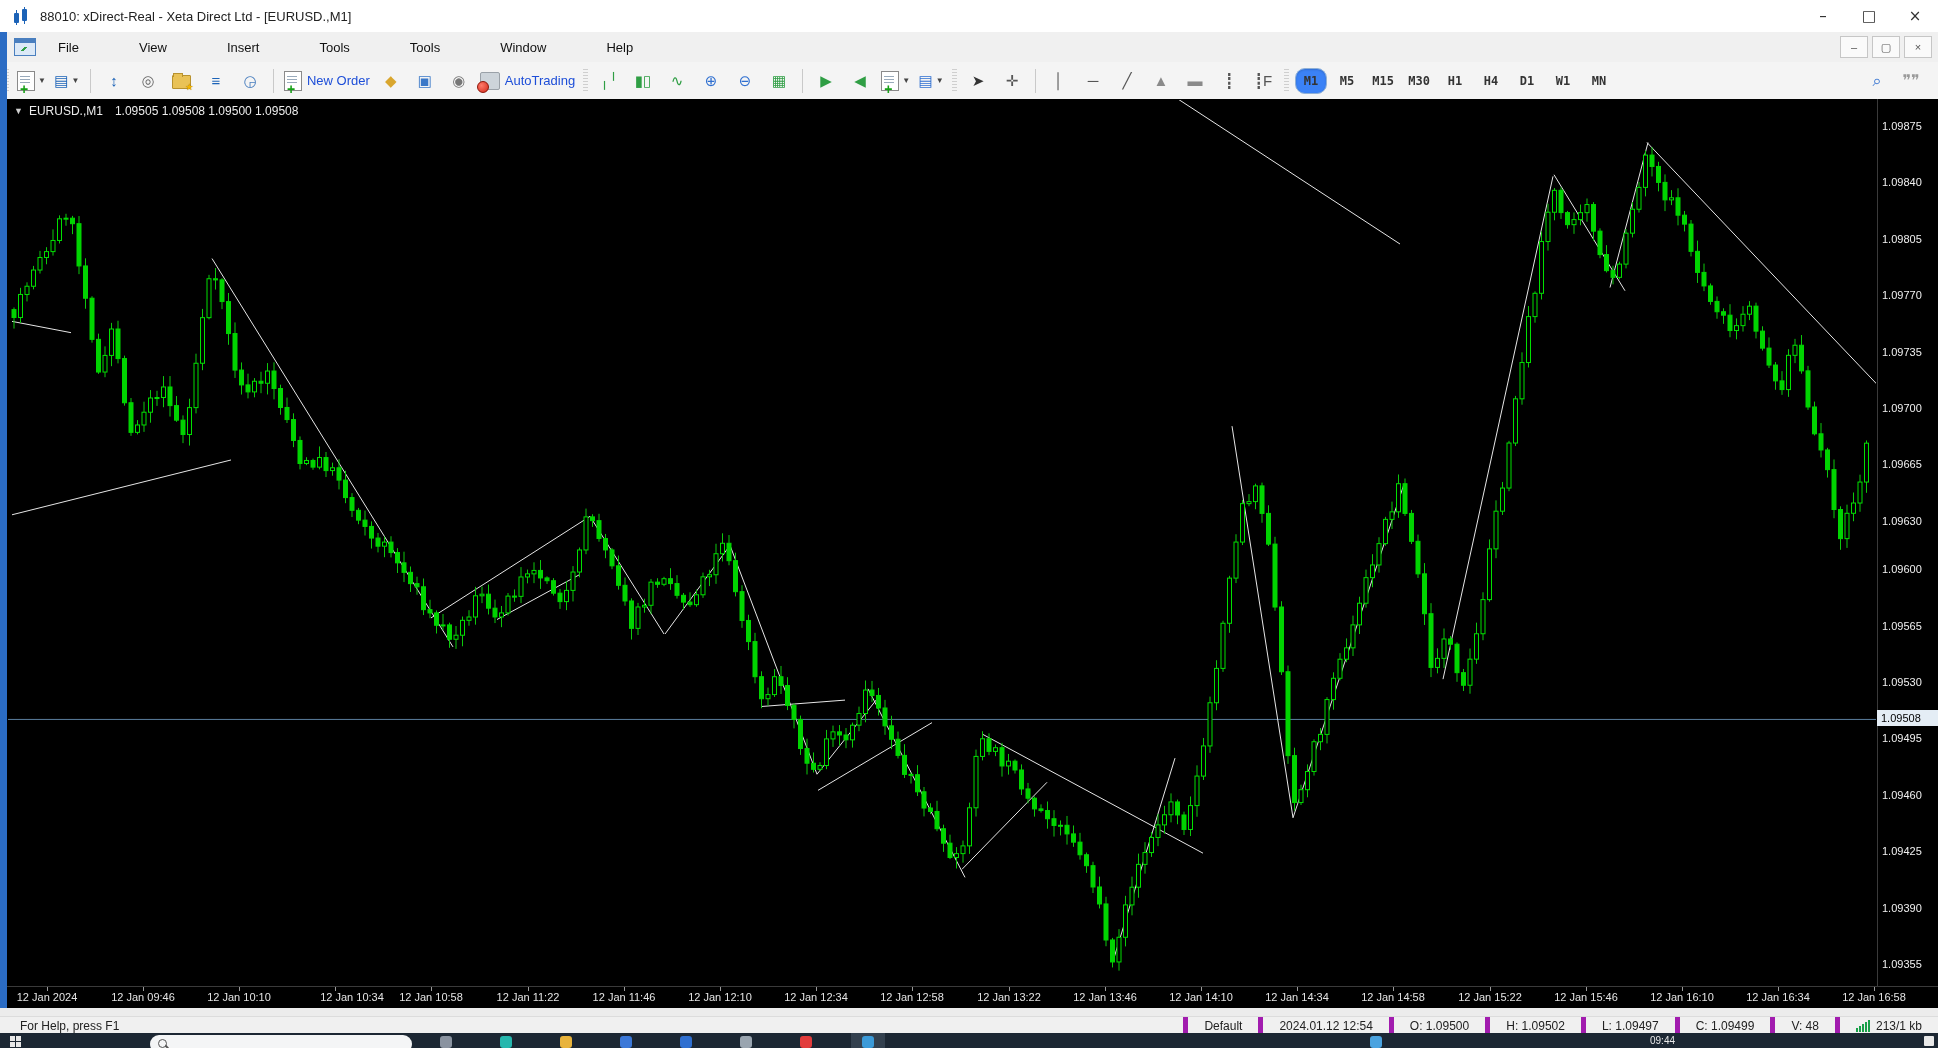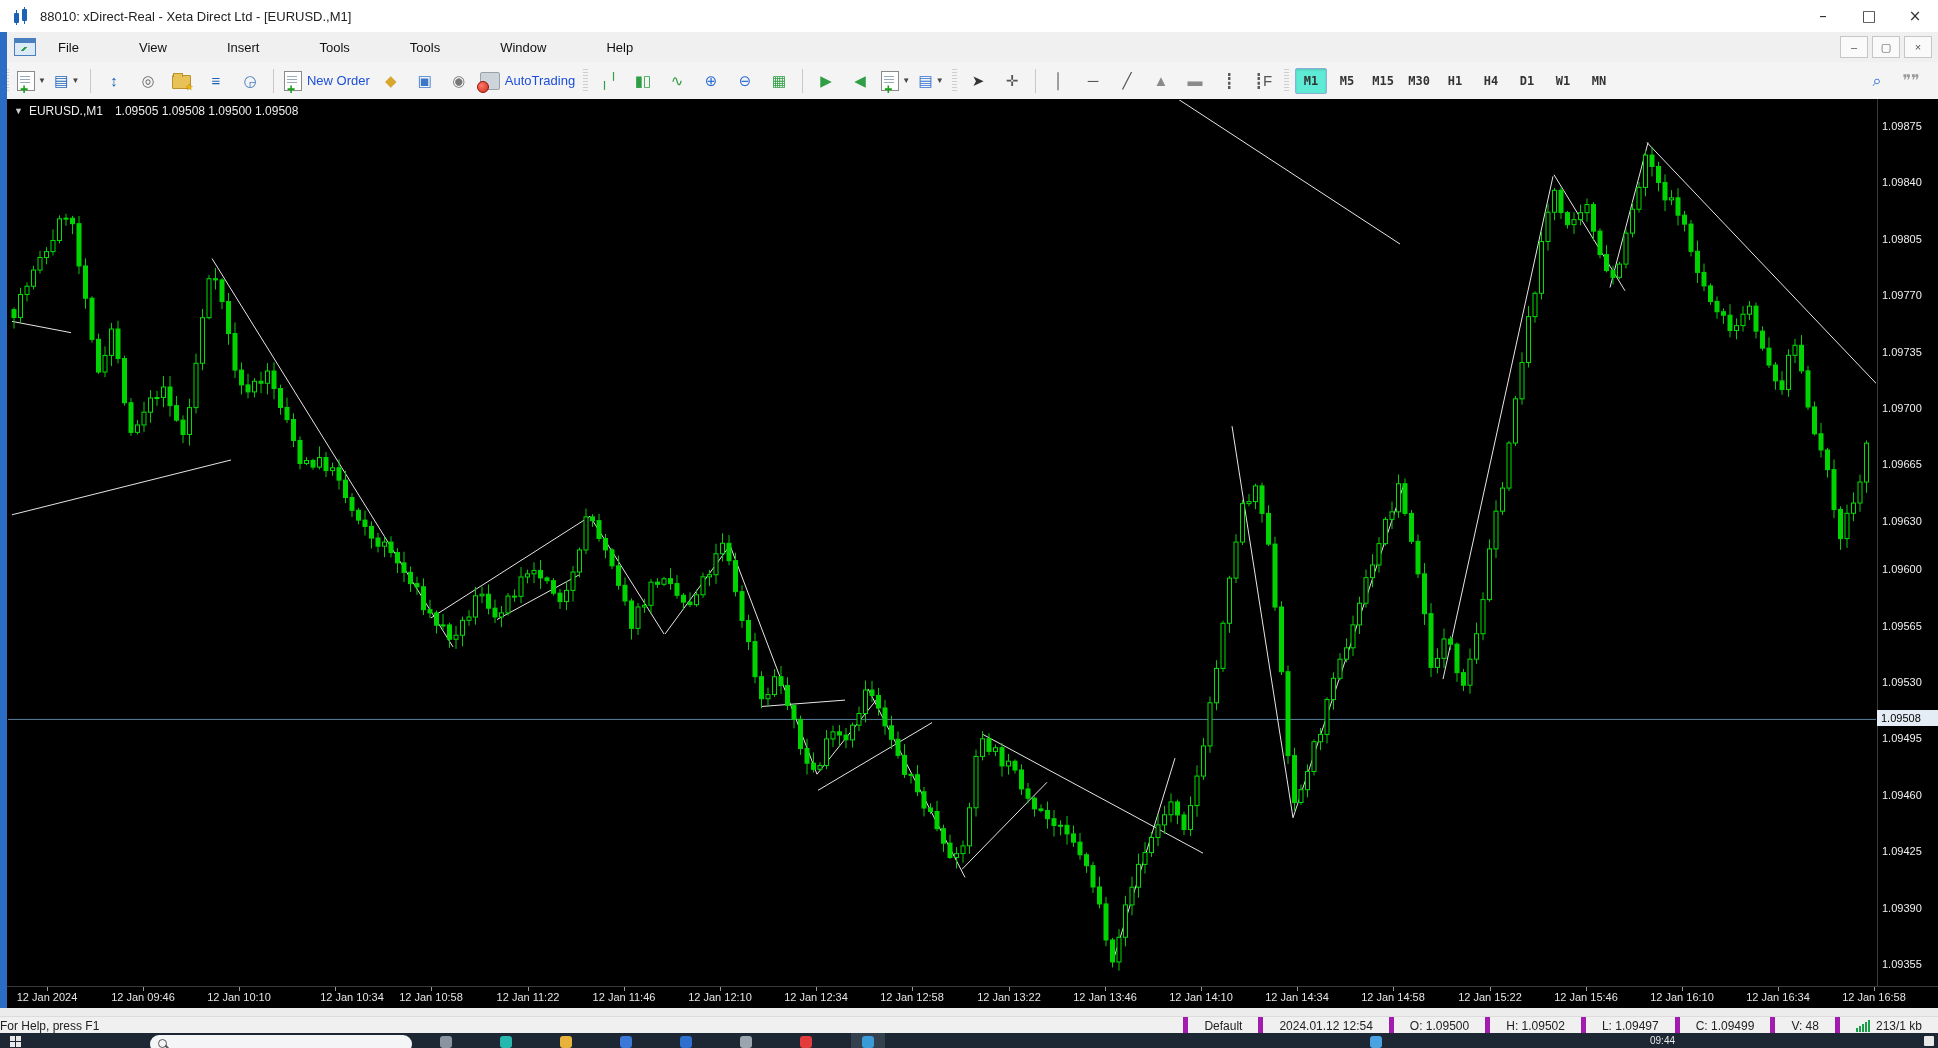--- a/index.html
+++ b/index.html
@@ -38,21 +38,21 @@
     display:flex;align-items:center;border-bottom:1px solid #b9b9b9;}
   .grip{width:5px;height:24px;margin:0 4px;background:repeating-linear-gradient(to bottom,#cfcfcf 0 1px,transparent 1px 3px);}
   .tsep{width:1px;height:24px;background:#c9c9c9;margin:0 6px;}
   .tbtn{height:26px;min-width:26px;margin:0 1px;border:1px solid transparent;border-radius:2px;
     display:flex;align-items:center;justify-content:center;font-size:15px;padding:0 2px;position:relative;}
   .tbtn .drop{font-size:8px;color:#444;margin-left:3px;}
   .tbtn .lbl{font-size:13px;color:#1d4ed8;margin-left:5px;white-space:nowrap;}
   .tf-btn{height:24px;min-width:30px;margin:0 2px;display:flex;align-items:center;justify-content:center;
     font-size:12px;color:#333;border:1px solid transparent;border-radius:2px;font-weight:bold;
     font-family:"DejaVu Sans Mono","Liberation Mono",monospace;}
-  .tf-btn.sel{border-color:#8fb0d6;background:#5eead4;box-shadow:inset 0 1px 2px rgba(0,0,0,.15);}
+  .tf-btn.sel{border-color:#8fb0d6;background:#3b82f6;box-shadow:inset 0 1px 2px rgba(0,0,0,.15);border-radius:10px;}
   .right-tools{margin-left:auto;display:flex;margin-right:10px;}
   .doc-plus{width:16px;height:18px;background:#fff;border:1px solid #8a8a8a;position:relative;}
   .doc-plus i{position:absolute;left:2px;height:1px;background:#9ab;width:10px;}
   .doc-plus .plus{position:absolute;right:-6px;bottom:-5px;color:#18a018;font-weight:bold;font-size:14px;line-height:12px;font-style:normal;background:none;width:auto;height:auto;}
   .folder-ic{width:17px;height:12px;background:#e9c257;border:1px solid #b8922f;border-radius:1px;position:relative;margin-top:3px;}
   .folder-ic:before{content:"";position:absolute;left:0;top:-3px;width:8px;height:3px;background:#e9c257;border:1px solid #b8922f;border-bottom:none;}
   .folder-ic:after{content:"★";position:absolute;right:-3px;bottom:-4px;font-size:9px;color:#f4b400;text-shadow:0 0 1px #7a5c00;}
   .at-badge{width:18px;height:16px;background:#cdd4da;border:1px solid #9aa1a8;border-radius:2px;position:relative;}
   .at-badge:after{content:"";position:absolute;left:-4px;bottom:-4px;width:10px;height:10px;border-radius:50%;
     background:radial-gradient(circle at 35% 35%,#ff7a6a,#d22a1a);border:1px solid #8e1408;}
@@ -67,21 +67,21 @@
     font-family:"Liberation Sans","DejaVu Sans",sans-serif;}
   .price-tag{position:absolute;left:1877px;width:61px;height:16px;background:#e4edf5;color:#000;
     font-size:11px;display:flex;align-items:center;padding-left:4px;box-sizing:border-box;z-index:6;}
   .time-axis{position:absolute;left:0px;top:887px;width:1938px;height:22px;background:#000;border-top:1px solid #3a3a3a;}
   .time-label{position:absolute;top:4px;color:#e4e4e4;font-size:11px;white-space:nowrap;transform:translateX(-50%);}
   .time-tick{position:absolute;top:0;width:1px;height:4px;background:#9a9a9a;}
   
   .gapband{position:absolute;left:0;top:1008px;width:1938px;height:8px;background:#ececec;}
   .statusbar{position:absolute;left:0;top:1016px;width:1938px;height:17px;background:#f0f0f0;
     display:flex;align-items:center;font-size:12px;color:#222;border-top:1px solid #dcdcdc;}
-  .sb-help{margin-left:0;}
+  .sb-help{margin-left:20px;}
   .sb-right{margin-left:auto;display:flex;height:100%;align-items:center;}
   .sb-seg{border-left:5px solid #a21caf;height:100%;display:flex;align-items:center;padding:0 16px;white-space:nowrap;}
   .netbars{display:inline-flex;align-items:flex-end;height:12px;margin-right:5px;}
   .netbars i{width:2px;margin-right:1px;background:#18a048;display:block;}
   
   .taskbar{position:absolute;left:0;top:1033px;width:1938px;height:15px;background:#1c2733;overflow:hidden;}
   .start-ic{position:absolute;left:10px;top:3px;width:11px;height:11px;
     background:
       linear-gradient(#e8e8e8,#e8e8e8) 0 0/5px 5px no-repeat,
       linear-gradient(#e8e8e8,#e8e8e8) 6px 0/5px 5px no-repeat,

